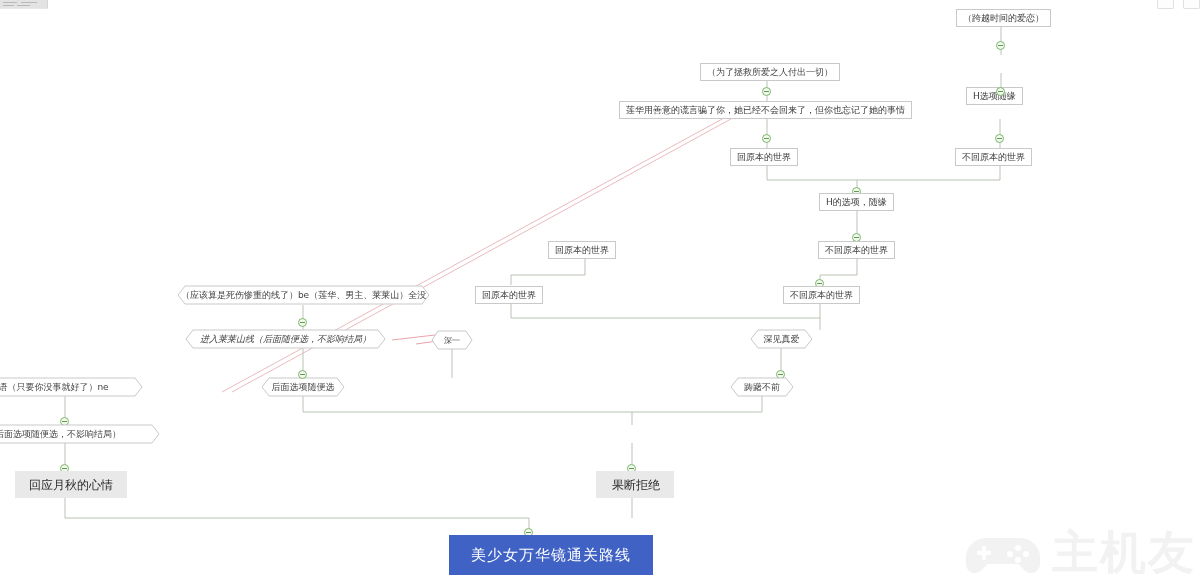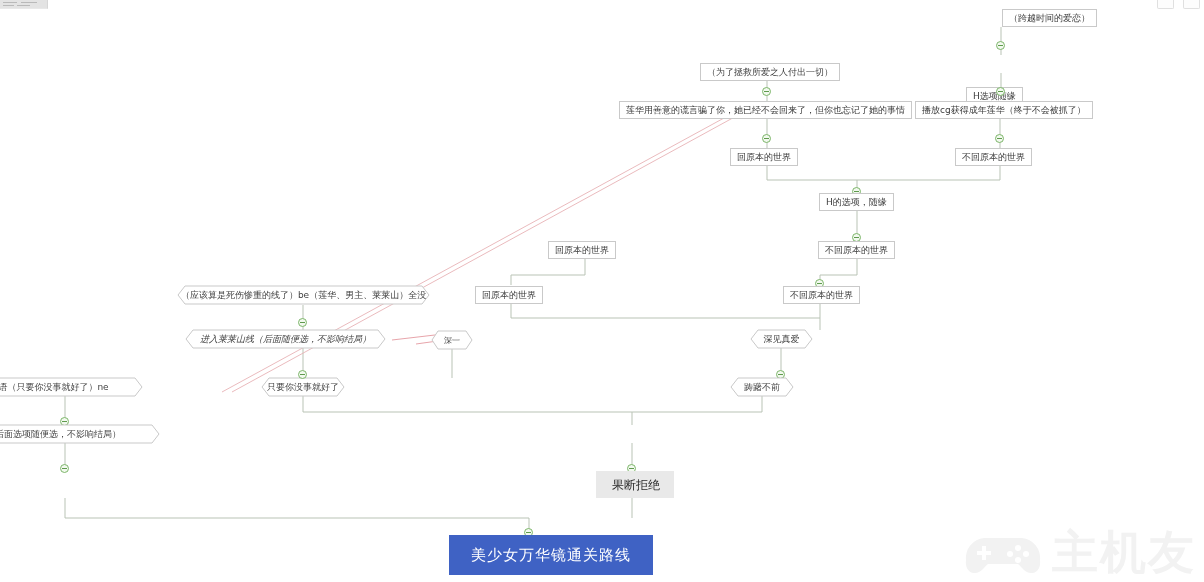--- a/index.html
+++ b/index.html
@@ -208,27 +208,26 @@
     </g>
     <g fill="none" stroke="#e8b2b6" stroke-width="0.9">
       <path d="M222,392 L735,112"></path>
       <path d="M232,392 L740,114"></path>
     </g>
     <g fill="#e49aa0" stroke="none">
       <path d="M735,108 L748,102 L742,116 Z"></path>
     </g>
   </svg>
 
-  <div class="node rect" style="left:956px; top:9px;margin-left:46px;">（跨越时间的爱恋）</div>
+  <div class="node rect" style="left:956px; top:9px;">（跨越时间的爱恋）</div>
   <div class="toggle" style="left:996px; top:41px;"></div>
 
   <div class="node rect" style="left:966px; top:55px;margin-top:32px;">H选项随缘</div>
   <div class="toggle" style="left:996px; top:87px;"></div>
 
-  <div class="node rect" style="left:915px; top:101px;">播放cg获得成年莲华（终于不会被抓了）</div>
   <div class="toggle" style="left:995px; top:134px;"></div>
 
   <div class="node rect" style="left:955px; top:148px;">不回原本的世界</div>
 
   <div class="node rect" style="left:700px; top:55px;margin-top:8px;">（为了拯救所爱之人付出一切）</div>
   <div class="toggle" style="left:762px; top:87px;"></div>
 
   <div class="node rect" style="left:619px; top:101px;">莲华用善意的谎言骗了你，她已经不会回来了，但你也忘记了她的事情</div>
   <div class="toggle" style="left:762px; top:134px;"></div>
 
@@ -272,21 +271,21 @@
       <path d="M7,0 L54,0 L61,9 L54,18 L7,18 L0,9 Z" fill="#ffffff" stroke="#c9c9c9" stroke-width="1"></path>
     </svg>
     <div class="hexlabel">深见真爱</div>
   </div>
   <div class="toggle" style="left:776px; top:370px;"></div>
 
   <div class="hexwrap" style="left:262px; top:378px; width:82px;">
     <svg width="82" height="18" viewBox="0 0 82 18" preserveAspectRatio="none">
       <path d="M7,0 L75,0 L82,9 L75,18 L7,18 L0,9 Z" fill="#ffffff" stroke="#c9c9c9" stroke-width="1"></path>
     </svg>
-    <div class="hexlabel">只要你没事就好了</div>
+    <div class="hexlabel">后面选项随便选</div>
   </div>
   <div class="toggle" style="left:298px; top:370px;"></div>
 
   <div class="hexwrap" style="left:731px; top:378px; width:62px;">
     <svg width="62" height="18" viewBox="0 0 62 18" preserveAspectRatio="none">
       <path d="M7,0 L55,0 L62,9 L55,18 L7,18 L0,9 Z" fill="#ffffff" stroke="#c9c9c9" stroke-width="1"></path>
     </svg>
     <div class="hexlabel">踌躇不前</div>
   </div>
 
@@ -301,20 +300,21 @@
   <div class="hexwrap" style="left:-70px; top:425px; width:229px;">
     <svg width="229" height="18" viewBox="0 0 229 18" preserveAspectRatio="none">
       <path d="M7,0 L222,0 L229,9 L222,18 L7,18 L0,9 Z" fill="#ffffff" stroke="#c9c9c9" stroke-width="1"></path>
     </svg>
     <div class="hexlabel">秋线（后面选项随便选，不影响结局）</div>
   </div>
   <div class="toggle" style="left:60px; top:464px;"></div>
 
   <div class="toggle" style="left:627px; top:464px;"></div>
 
+  <div class="node terminal" style="left:15px; top:471px;">回应月秋的心情</div>
   <div class="node terminal" style="left:596px; top:471px;padding-left:16px;">果断拒绝</div>
 
   <div class="toggle" style="left:524px; top:528px;"></div>
   <div class="node final" style="left:449px; top:535px;">美少女万华镜通关路线</div>
 
   <div class="watermark">
     <svg width="78" height="48" viewBox="0 0 78 48">
       <path d="M20,10 h38 a20,20 0 0 1 18,22 c1,8 -3,13 -9,13 c-6,0 -9,-6 -13,-9 h-30 c-4,3 -7,9 -13,9 c-6,0 -10,-5 -9,-13 a20,20 0 0 1 18,-22 z" fill="#f2f2f2"></path>
       <rect x="13" y="23" width="14" height="4" fill="#ffffff"></rect>
       <rect x="18" y="18" width="4" height="14" fill="#ffffff"></rect>

